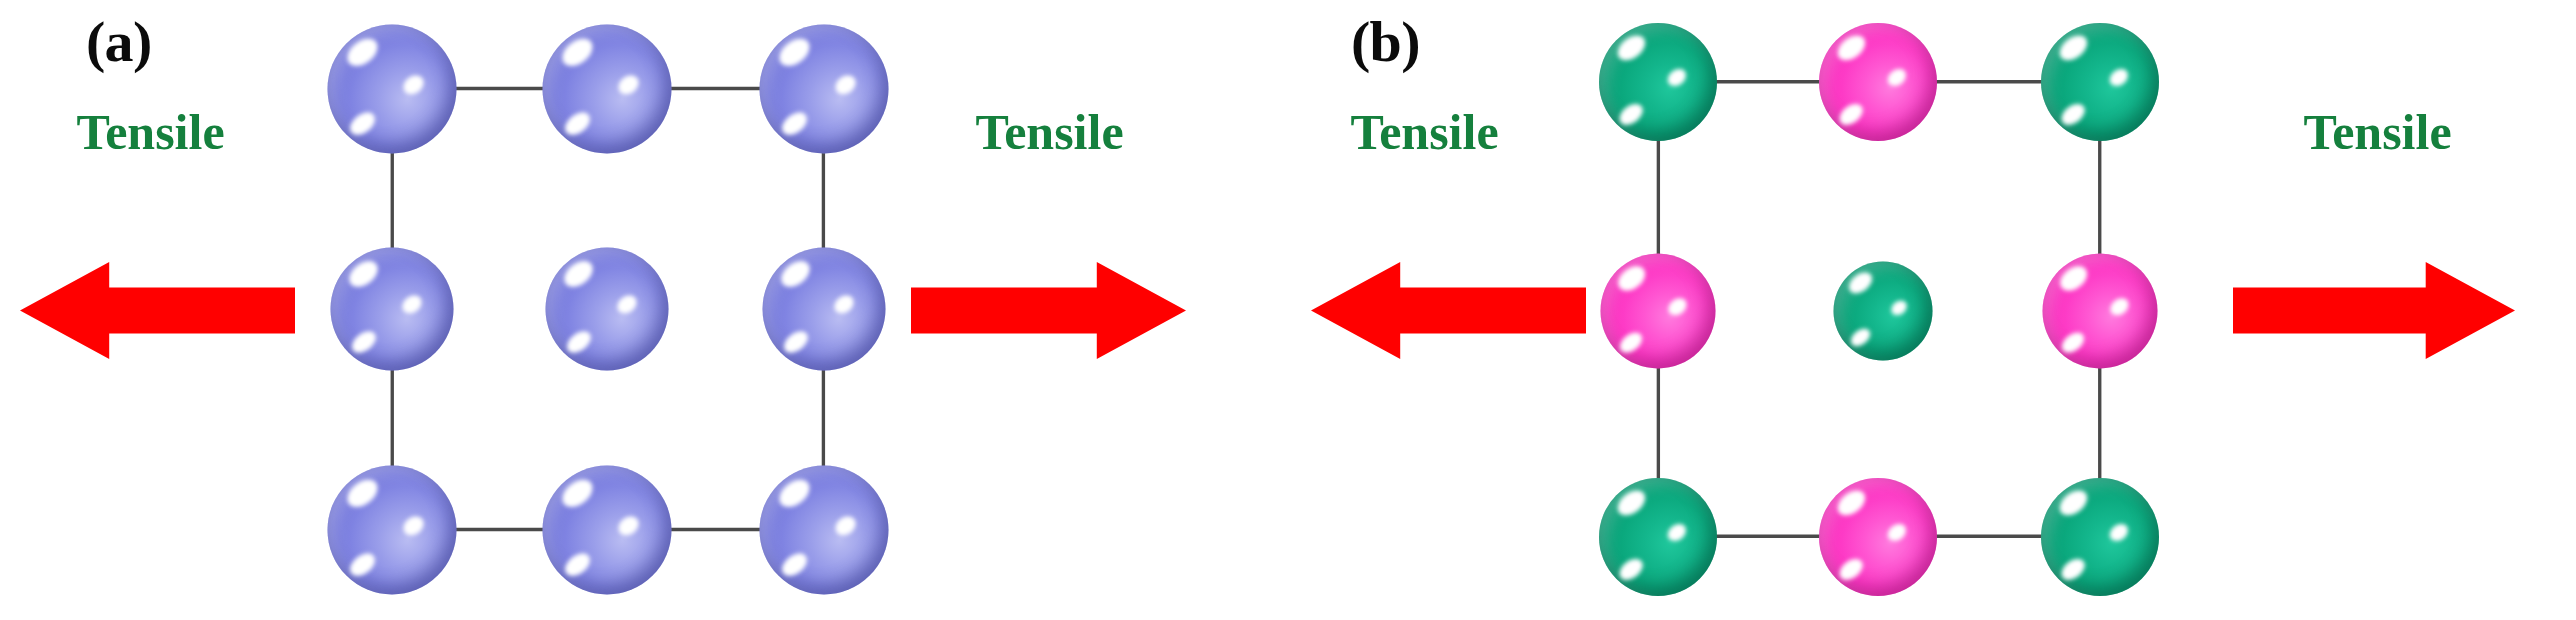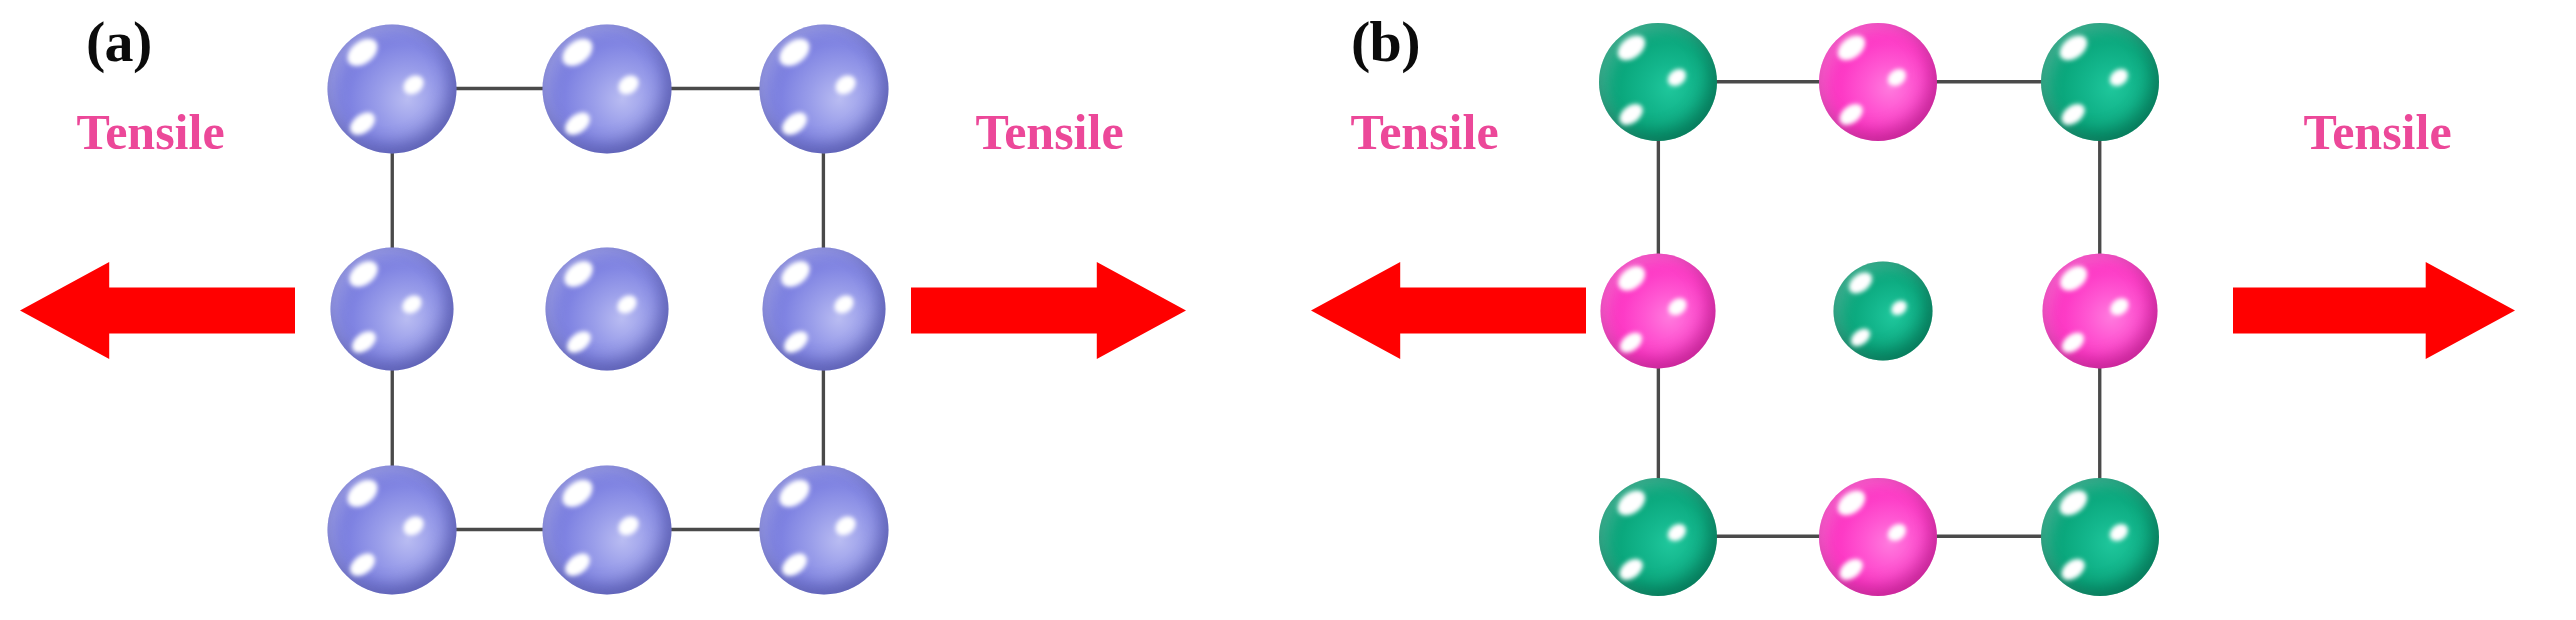--- a/index.html
+++ b/index.html
@@ -22,21 +22,21 @@
     line-height:1;
     white-space:nowrap;
   }
 
   
   .tensile-label{
     position:absolute;
     font-family:"Liberation Serif", serif;
     font-weight:bold;
     font-size:50px;
-    color:#ec4899;
+    color:#15803d;
     line-height:1;
     white-space:nowrap;
     text-align:center;
   }
 
   
   .arrow{position:absolute;}
   .arrow svg{display:block;width:100%;height:100%;}
 
   

